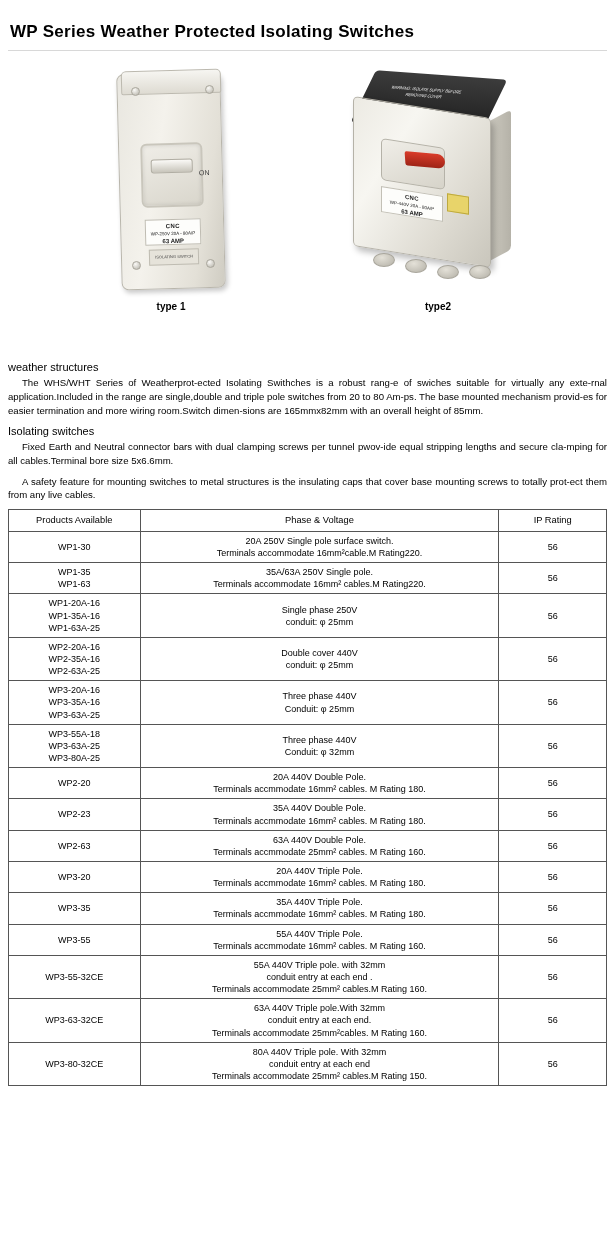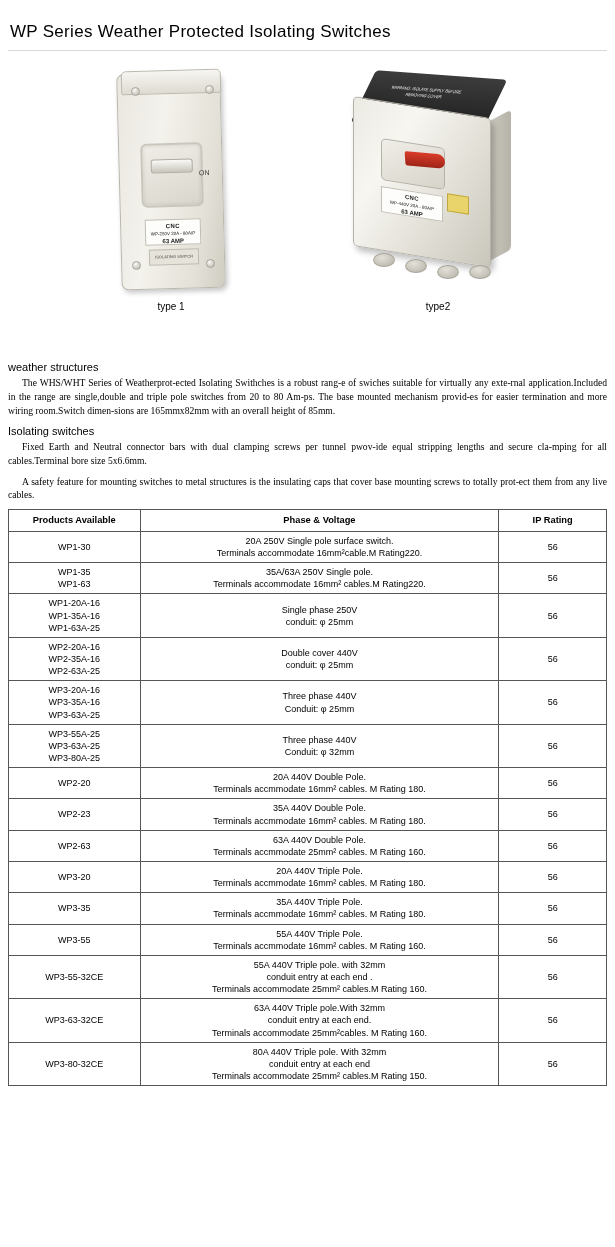--- a/index.html
+++ b/index.html
@@ -17,21 +17,21 @@
   }
   .page {
     width: 615px;
     height: 1247px;
     position: relative;
     box-sizing: border-box;
     padding: 0 8px;
   }
   h1.title {
     font-size: 17px;
-    font-weight: normal;
+    font-weight: bold;
     letter-spacing: 0.3px;
     margin: 22px 0 0 2px;
     padding: 0;
   }
   .hr-top {
     margin-top: 8px;
     border: 0;
     border-top: 1px solid #d8d8d8;
   }
 
@@ -41,20 +41,21 @@
     height: 300px;
     margin-top: 4px;
   }
   .fig {
     position: absolute;
     text-align: center;
   }
   .fig .caption {
     font-size: 10px;
     margin-top: 6px;
+    font-weight: bold;
   }
 
   
   .fig1 { left: 78px; top: 6px; width: 170px; }
   .sw1-wrap {
     position: relative;
     width: 128px;
     height: 230px;
     margin: 0 auto;
   }
@@ -243,41 +244,40 @@
   
   .sec-head {
     font-size: 11px;
     margin: 2px 0 3px 0;
   }
   p.body {
     font-size: 9.6px;
     line-height: 1.45;
     margin: 0 0 7px 0;
     text-align: justify;
-    font-family: Liberation Serif, serif;
   }
   p.body .indent { display: inline-block; width: 14px; }
 
   
   table.spec {
     width: 100%;
     border-collapse: collapse;
     margin-top: 6px;
     table-layout: fixed;
   }
   table.spec th, table.spec td {
     border: 1px solid #555555;
     font-size: 9px;
     text-align: center;
     vertical-align: middle;
     padding: 3px 2px;
     line-height: 1.35;
   }
   table.spec th {
-    font-weight: bold;
+    font-weight: normal;
     font-size: 9.3px;
     padding: 4px 2px;
   }
   col.c1 { width: 22%; }
   col.c2 { width: 60%; }
   col.c3 { width: 18%; }
   td.prod { white-space: pre-line; }
   td.desc { white-space: pre-line; }
 </style>
 </head>
@@ -386,21 +386,21 @@
         </tr>
         <tr>
           <td class="prod">WP3-20A-16
 WP3-35A-16
 WP3-63A-25</td>
           <td class="desc">Three phase 440V
 Conduit: φ 25mm</td>
           <td>56</td>
         </tr>
         <tr>
-          <td class="prod">WP3-55A-25
+          <td class="prod">WP3-55A-18
 WP3-63A-25
 WP3-80A-25</td>
           <td class="desc">Three phase 440V
 Conduit: φ 32mm</td>
           <td>56</td>
         </tr>
         <tr>
           <td class="prod">WP2-20</td>
           <td class="desc">20A 440V Double Pole.
 Terminals accmmodate 16mm² cables. M Rating 180.</td>

